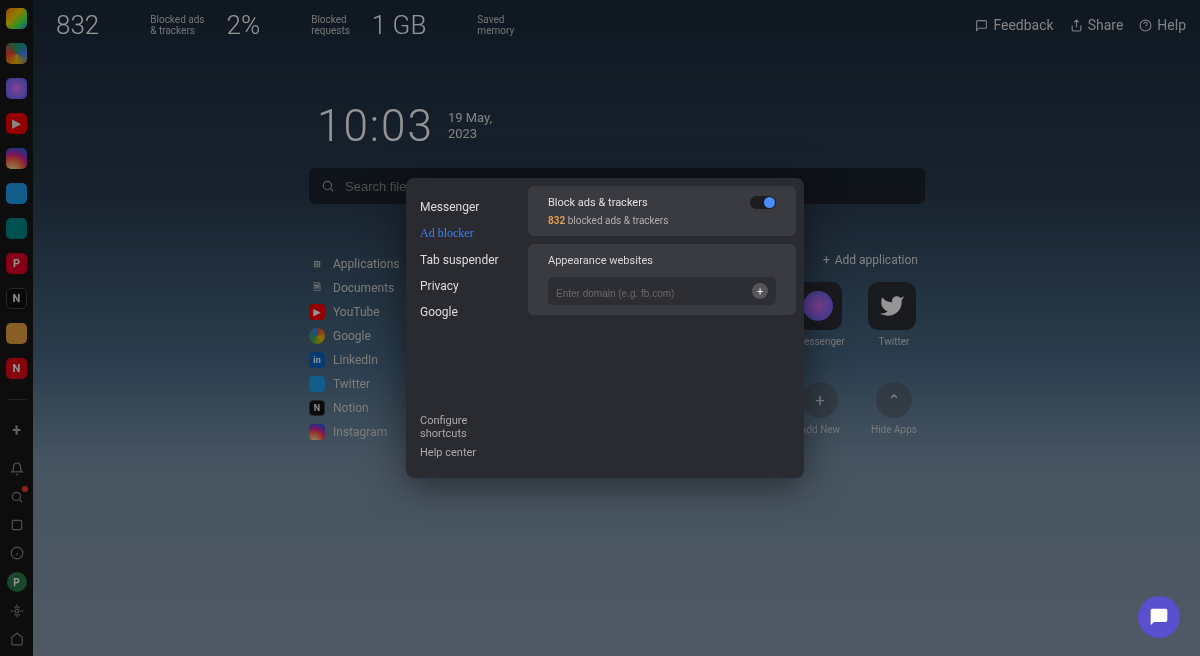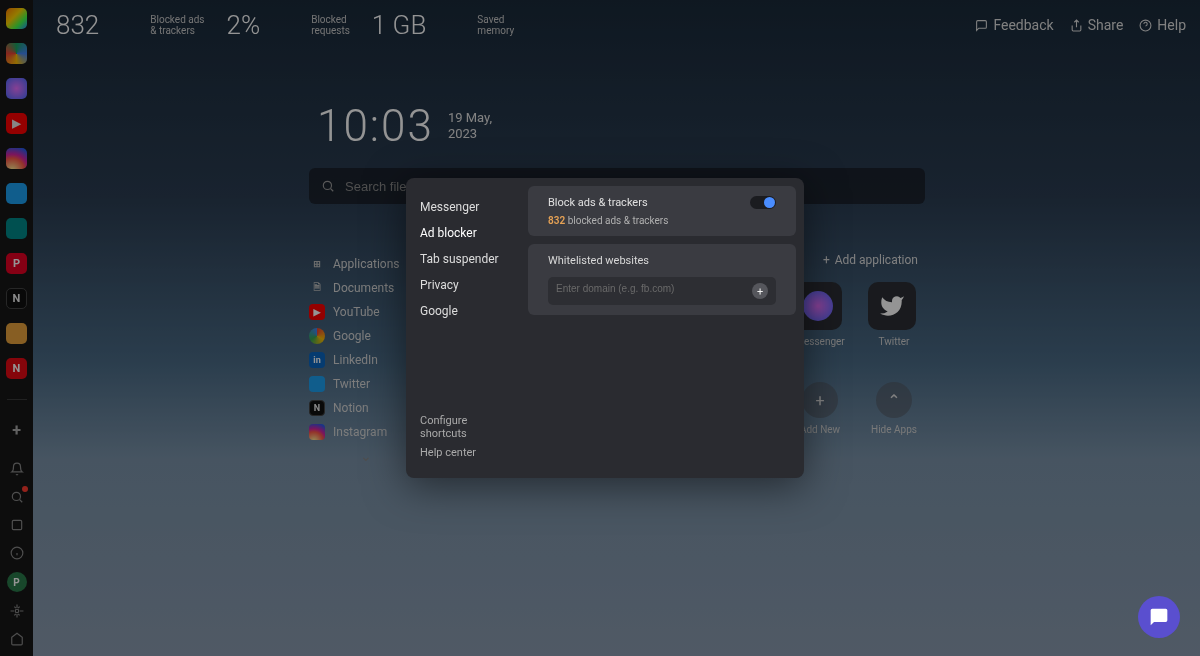--- a/index.html
+++ b/index.html
@@ -68,32 +68,32 @@
 .addapp { position:absolute; right:282px; top:253px; font-size:12px; color:#ddd; display:flex; align-items:center; gap:5px; cursor:pointer; z-index:3;}
 .apptiles2 { position:absolute; right:280px; top:382px; display:flex; gap:22px; z-index:3;}
 .tile2 { width:52px; text-align:center; cursor:pointer; }
 .tile2 .circle { width:36px; height:36px; border-radius:50%; background:rgba(80,82,90,0.5); margin:0 auto; display:flex; align-items:center; justify-content:center; color:#ddd;}
 .tile2 .label { font-size:10px; color:#d0d0d0; margin-top:6px;}
 
 
 .modal { position:absolute; left:406px; top:178px; width:398px; height:300px; background:#2a2b30; border-radius:8px; z-index:10; display:flex; box-shadow:0 8px 40px rgba(0,0,0,0.5);}
 .modal-left { width:122px; padding:16px 14px; display:flex; flex-direction:column; font-size:12px; color:#ddd;}
 .modal-left .mitem { padding:6px 0; cursor:pointer;}
-.modal-left .mitem.active { color:#ffffff;}
+.modal-left .mitem.active { color:#3b82f6;font-family:Liberation Serif, serif;}
 .modal-left .mbottom { margin-top:auto; font-size:11px; color:#aaa;}
 .modal-left .mbottom div { padding:3px 0; cursor:pointer;}
 .modal-right { flex:1; padding:8px 8px 8px 0;}
 .card { background:#3a3b41; border-radius:6px; padding:10px 20px; margin-bottom:8px;}
 .card-row1 { display:flex; align-items:center; justify-content:space-between; font-size:11px; color:#e0e0e0;}
 .card-sub { font-size:10px; color:#b0b0b0; margin-top:6px;}
 .card-sub .num { color:#e6a255; font-weight:600;}
 .toggle { width:26px; height:13px; background:#1b1c20; border-radius:7px; position:relative; cursor:pointer;}
 .toggle .knob { position:absolute; right:1px; top:1px; width:11px; height:11px; border-radius:50%; background:#4a8dff;}
 .wl-title { font-size:11px; color:#d8d8d8; margin-bottom:10px;}
-.wl-input { display:flex; align-items:flex-start; background:#2d2e33; border-radius:5px; padding:6px 8px;}
+.wl-input { display:flex; align-items:flex-end; background:#2d2e33; border-radius:5px; padding:6px 8px;}
 .wl-input input { flex:1; background:transparent; border:none; outline:none; color:#ccc; font-size:10px;}
 .wl-input input::placeholder { color:#6a6a6a;}
 .wl-add { width:16px; height:16px; border-radius:50%; background:#55565c; color:#eee; display:flex; align-items:center; justify-content:center; font-size:11px; cursor:pointer;}
 
 
 .chatfab { position:absolute; right:20px; bottom:18px; width:42px; height:42px; border-radius:50%; background:#5a4fcf; display:flex; align-items:center; justify-content:center; z-index:11; cursor:pointer;}
 
 .chev { position:absolute; left:360px; top:448px; color:#888; font-size:14px; z-index:3; cursor:pointer;}
 
 svg { display:block; }
@@ -312,21 +312,21 @@
         <div class="toggle">
             <div class="knob"></div>
           </div>
       </div>
       <div class="card-sub">
         <span class="num">832</span>
         <span>blocked ads &amp; trackers</span>
       </div>
     </div>
     <div class="card">
-      <div class="wl-title">Whitelisted websites</div>
+      <div class="wl-title">Appearance websites</div>
       <div class="wl-input">
         <input type="text" placeholder="Enter domain (e.g. fb.com)" style="">
         <div class="wl-add">+</div>
       </div>
     </div>
   </div>
 </div>
 
 <div class="chatfab">
   <svg width="20" height="20" viewBox="0 0 24 24" fill="#fff">

